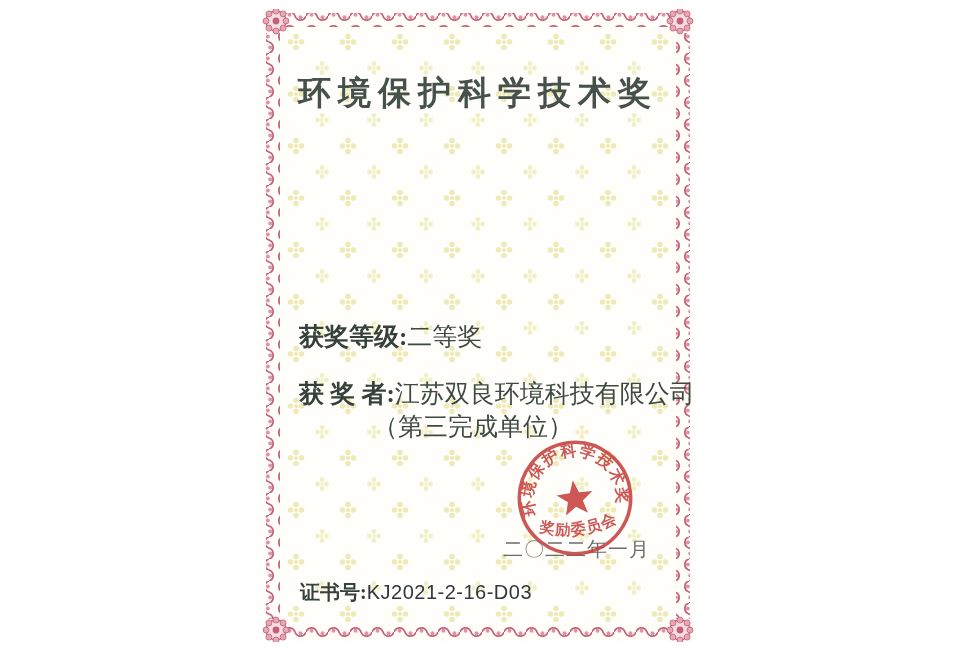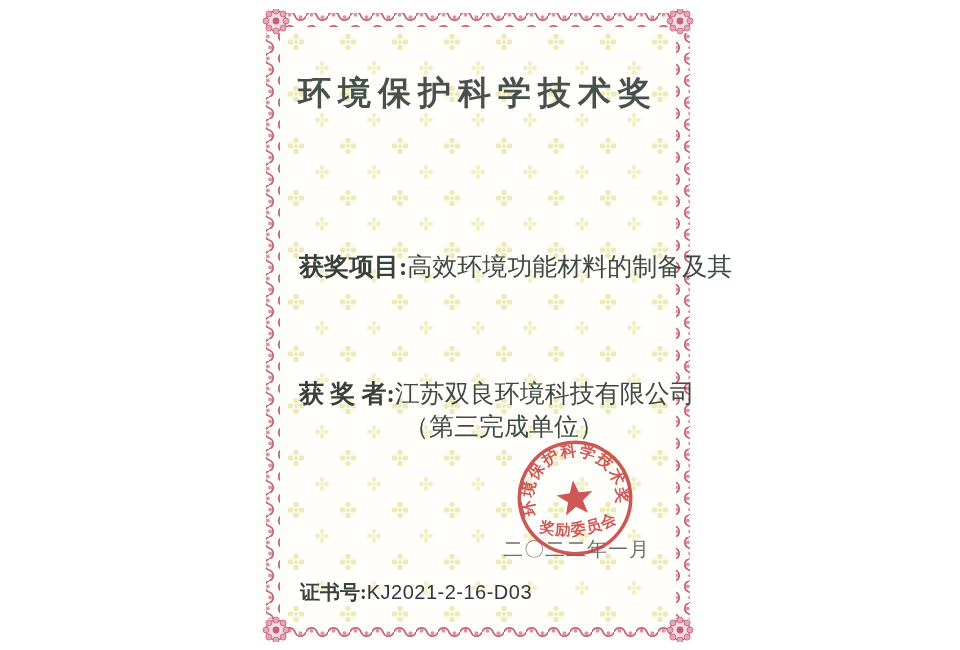--- a/index.html
+++ b/index.html
@@ -13,21 +13,21 @@
     font-size:33px;font-weight:700;letter-spacing:7px;color:#45514a;}
   .doc-title{position:absolute;top:134px;left:0;width:100%;text-align:center;
     font-size:53px;font-weight:700;letter-spacing:17px;color:#2e3930;text-indent:17px;}
   .bodyline{position:absolute;font-size:25px;color:#3d4a42;white-space:nowrap;}
   .lbl{font-weight:700;color:#35413a;}
   .val{font-weight:400;}
   .line-a{top:241px;left:37px;}
   .line-b{top:278px;left:127px;}
   .line-c{top:311px;left:37px;}
   .line-d{top:368px;left:37px;}
-  .line-e{top:401px;left:142px;text-align:center;}
+  .line-e{top:401px;left:111px;text-align:center;}
   .date-line{position:absolute;top:527px;left:241px;font-size:20px;letter-spacing:1px;
     color:#6b6f6c;z-index:2;white-space:nowrap;}
   .seal-svg{position:absolute;left:250px;top:426px;z-index:3;opacity:.88;}
   .certno{position:absolute;top:570px;left:38px;font-size:20px;color:#333c38;white-space:nowrap;}
   .certno .num{font-family:Liberation Sans, sans-serif;letter-spacing:.5px;color:#2f3740;}
 </style>
 </head>
 <body>
 
 <div class="stage">
@@ -90,24 +90,24 @@
       <use href="#rosette" transform="translate(418,12)"></use>
       <use href="#rosette" transform="translate(14,621)"></use>
       <use href="#rosette" transform="translate(418,621)"></use>
     </svg>
 
     <div class="content">
 
       <div class="award-title">环境保护科学技术奖</div>
 
 
-      <div class="bodyline line-a">
-        <span class="lbl">获奖项目:</span><span class="val">高效环境功能材料的制备及其</span>
+
+      <div class="bodyline line-c">
+        <span class="lbl">获奖等级:</span><span class="val">二等奖</span>
       </div>
-
 
       <div class="bodyline line-d">
         <span class="lbl">获 奖 者:</span><span class="val">江苏双良环境科技有限公司</span>
       </div>
       <div class="bodyline line-e val">（第三完成单位）</div>
 
       <div class="date-line">二〇二二年一月</div>
 
       <div class="certno">
         <span class="lbl">证书号:</span><span class="num">KJ2021-2-16-D03</span>

